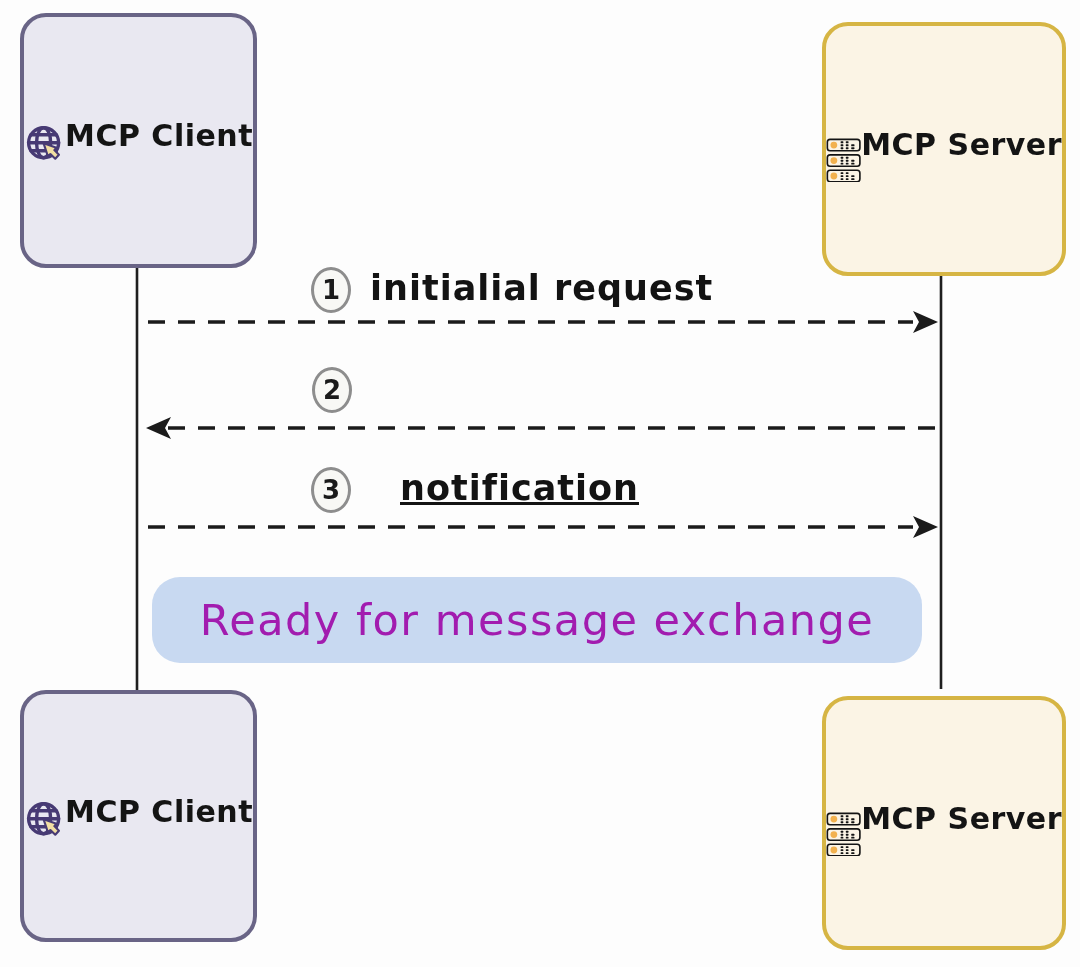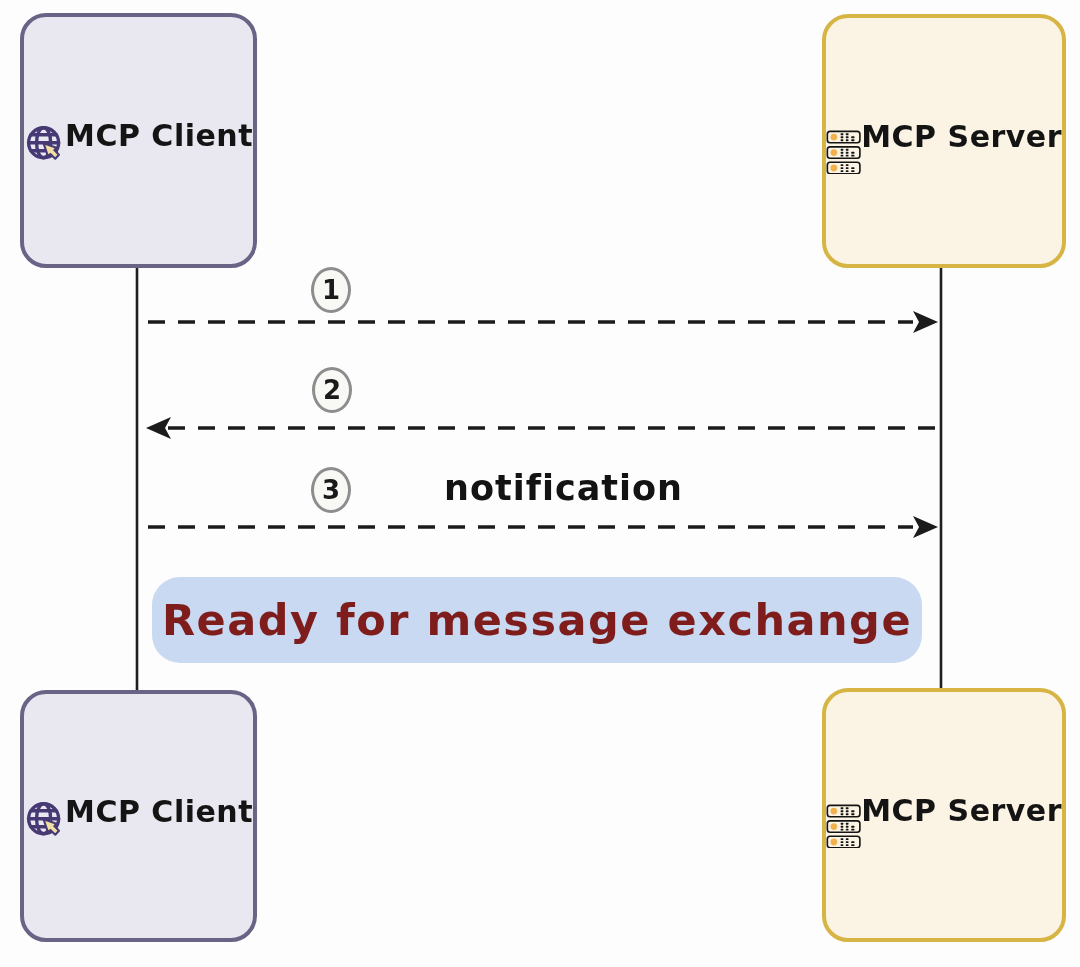--- a/index.html
+++ b/index.html
@@ -11,21 +11,21 @@
   }
   
   .actor{
     position:absolute;display:flex;flex-direction:row;align-items:center;
     box-sizing:border-box;border-radius:26px;
   }
   .actor.client{
     background:#e9e8f1;border:4px solid #696486;
   }
   .actor.server{
-    background:#fbf4e5;border:4px solid #d6b544;
+    background:#fbf4e5;border:4px solid #d6b544;margin-top:8px;
   }
   .actor-icon{flex:1 1 auto;display:block;margin-top:10px;}
   .actor-label{
     font-size:30px;font-weight:bold;letter-spacing:.5px;
     margin-bottom:10px;white-space:nowrap;color:#141414;
   }
   #client-top{left:20px;top:13px;width:237px;height:255px;}
   #server-top{left:822px;top:14px;width:244px;height:254px;}
   #client-bottom{left:20px;top:690px;width:237px;height:252px;}
   #server-bottom{left:822px;top:688px;width:244px;height:254px;}
@@ -42,31 +42,31 @@
   #badge-1{left:311px;top:267px;}
   #badge-2{left:312px;top:367px;}
   #badge-3{left:311px;top:467px;}
 
   .msg-label{
     position:absolute;font-size:35px;font-weight:bold;letter-spacing:1px;
     white-space:nowrap;color:#131313;
   }
   #msg-label-1{left:370px;top:268px;}
   #msg-label-2{left:378px;top:370px;}
-  #msg-label-3{left:444px;top:468px;}
+  #msg-label-3{left:400px;top:468px;text-decoration:underline;}
 
   
   #banner{
     position:absolute;left:152px;top:577px;width:770px;height:86px;
     background:#c8d9f1;border-radius:28px;
     display:flex;align-items:center;justify-content:center;
   }
   #banner-text{
-    font-size:43px;font-weight:bold;letter-spacing:1.5px;
-    color:#7f1d1d;white-space:nowrap;
+    font-size:43px;font-weight:normal;letter-spacing:1.5px;
+    color:#a21caf;white-space:nowrap;
   }
 </style>
 </head>
 <body>
 
 <svg width="0" height="0" style="position:absolute" aria-hidden="true">
   <defs>
     <symbol id="sym-globe" viewBox="0 0 134 150">
       <g fill="none" stroke="#473a74" stroke-width="11" stroke-linecap="round">
         <circle cx="64" cy="66" r="49"></circle>
@@ -178,19 +178,20 @@
   <div class="badge" id="badge-1">
     <span>1</span>
   </div>
   <div class="badge" id="badge-2">
     <span>2</span>
   </div>
   <div class="badge" id="badge-3">
     <span>3</span>
   </div>
 
+  <div class="msg-label" id="msg-label-1">initialial request</div>
   <div class="msg-label" id="msg-label-3">notification</div>
 
   <div id="banner">
     <span id="banner-text">Ready for message exchange</span>
   </div>
 
 </div>
 
 </body></html>

